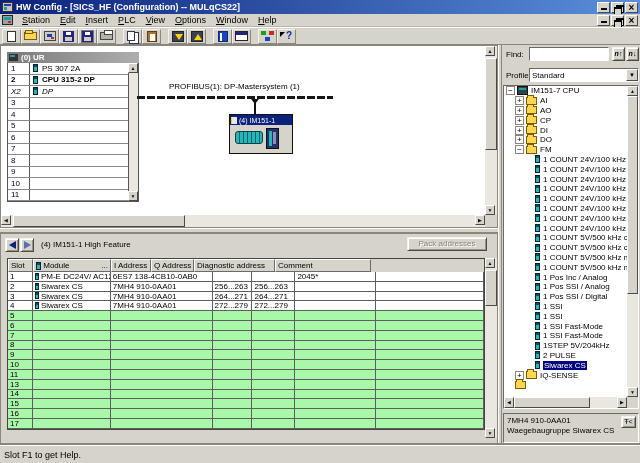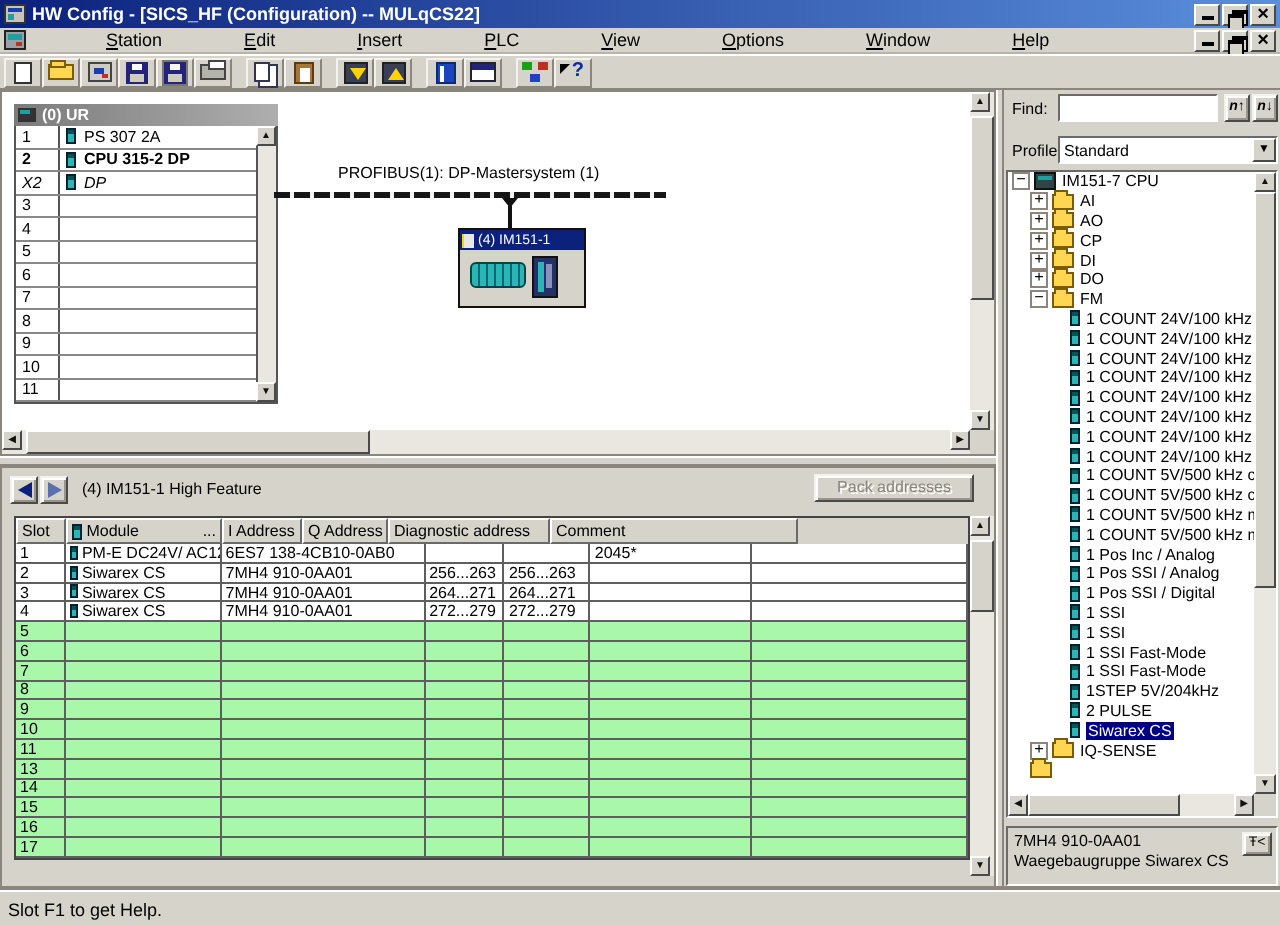--- a/index.html
+++ b/index.html
@@ -25,21 +25,21 @@
   .g-res::before { content:""; position:absolute; left:4px; top:2px; width:6px; height:5px; border:1px solid #000; border-top-width:2px; background:#d6d3ca; }
   .g-res::after  { content:""; position:absolute; left:2px; top:4px; width:6px; height:5px; border:1px solid #000; border-top-width:2px; background:#d6d3ca; }
   .g-cls::before { content:"×"; font-weight:bold; font-size:10px; line-height:9px; }
 
   
   .menubar { position:absolute; left:0; top:14px; width:640px; height:13px; background:#d6d3ca;
              display:flex; align-items:center; padding:0 2px; border-bottom:1px solid #b8b4ac; }
   .doc-icon { width:11px; height:10px; margin-right:4px; background:#9aa0a8; border:1px solid #222; position:relative; flex:none; }
   .doc-icon::before { content:""; position:absolute; left:1px; top:1px; width:7px; height:3px; background:#1fa0a0; }
   .doc-icon::after  { content:""; position:absolute; right:1px; bottom:1px; width:3px; height:2px; background:#c03020; }
-  .menu-item { padding:0 5px; white-space:nowrap;margin-left:31px; }
+  .menu-item { padding:0 5px; white-space:nowrap; }
   .menu-item::first-letter { text-decoration:underline; }
   #menu-items { display:flex; flex:1; }
 
   
   .toolbar { position:absolute; left:0; top:27px; width:640px; height:18px; background:#d6d3ca;
              border-top:1px solid #fff; border-bottom:1px solid #8a867e; display:flex; align-items:center; padding-left:2px; }
   .tb-group { display:flex; margin-right:7px; }
   .tb-btn { width:19px; height:15px; background:#d6d3ca; border:1px solid; border-color:#f4f2ec #8a867e #8a867e #f4f2ec;
             display:flex; align-items:center; justify-content:center; margin-right:0px; }
   .tbi { display:inline-block; position:relative; }
@@ -409,21 +409,21 @@
           <div class="g-head">
             <div class="g-hcell" style="width: 25px;">Slot</div>
             <div class="g-hcell" style="width: 78px;">
               <span class="plug-icon"></span>
               <span>&nbsp;Module</span>
               <span class="ell">...</span>
             </div>
             <div class="g-hcell" style="width: 40px;">I Address</div>
             <div class="g-hcell" style="width: 43px;">Q Address</div>
             <div class="g-hcell" style="width: 81px;">Diagnostic address</div>
-            <div class="g-hcell" style="width: 124px;">Comment</div>
+            <div class="g-hcell" style="width: 96px;">Comment</div>
           </div>
           <div class="g-row">
             <div class="g-cell" style="width: 25px;">1</div>
             <div class="g-cell" style="width: 78px;">
               <span class="plug-icon"></span>
               <span>PM-E DC24V/ AC120/2</span>
             </div>
             <div class="g-cell" style="width: 102px;">6ES7 138-4CB10-0AB0</div>
             <div class="g-cell" style="width: 40px;"></div>
             <div class="g-cell" style="width: 43px;"></div>

